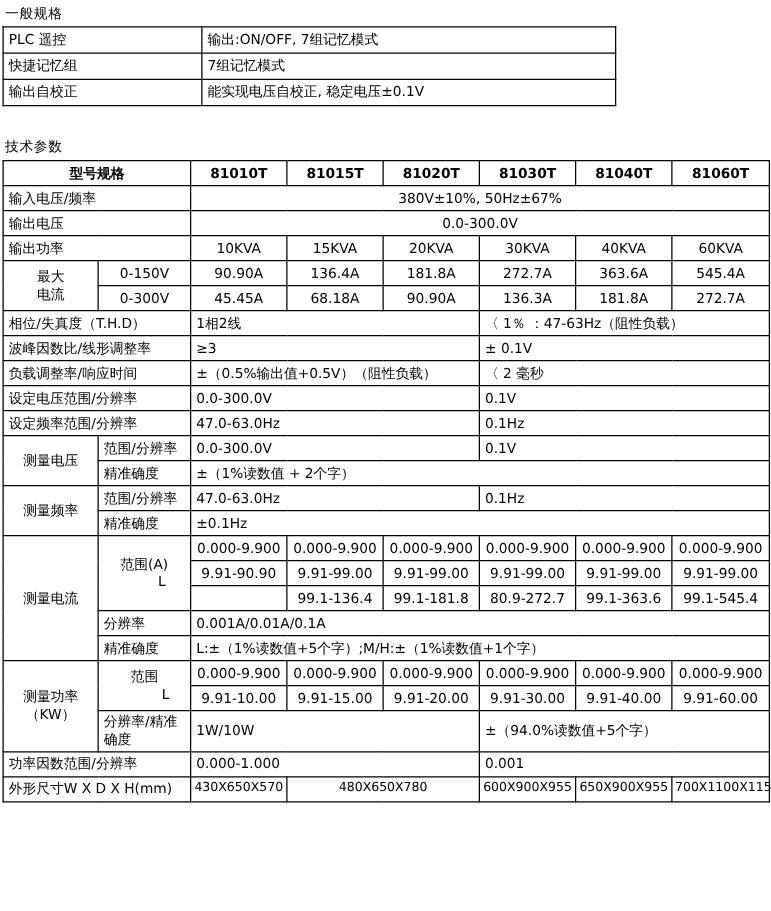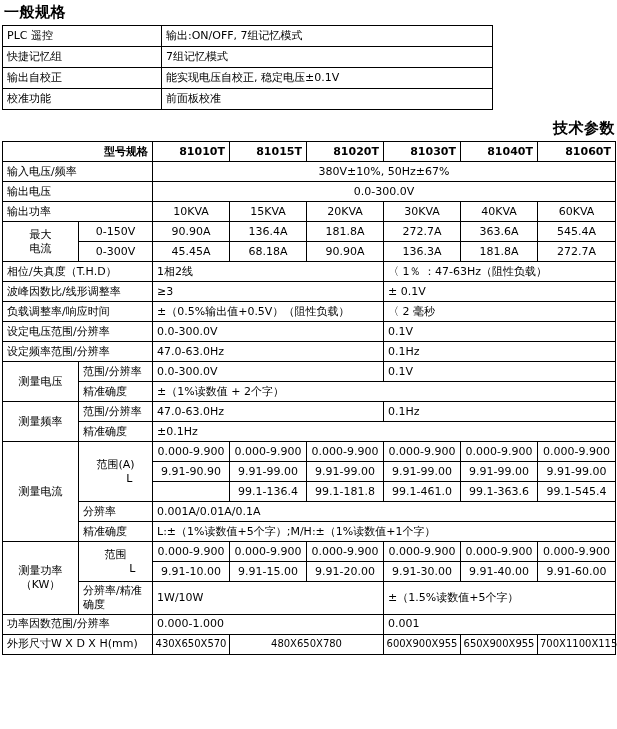--- a/index.html
+++ b/index.html
@@ -14,22 +14,22 @@
     font-size: 11px;
     color: #000;
     overflow: hidden;
   }
   .page {
     width: 617px;
     box-sizing: border-box;
     padding: 0;
   }
   .section-title {
-    font-weight: bold;
-    font-size: 15px;
+    font-weight: normal;
+    font-size: 11px;
     padding: 3px 2px 3px 4px;
     letter-spacing: 0.5px;
   }
   table {
     border-collapse: collapse;
     width: 491px;
     margin-left: 2px;
     table-layout: fixed;
   }
   table td {
@@ -38,21 +38,21 @@
     font-size: 11px;
     line-height: 1.25;
     vertical-align: middle;
     height: 16px;
   }
   .gen td.label {
     width: 150px;
   }
   .hdr {
     font-weight: bold;
-    text-align: right;
+    text-align: center;
   }
   .ctr { text-align: center; }
   .vmid { text-align: center; vertical-align: middle; }
   .tight { padding-left: 2px; padding-right: 2px; text-align: center; }
   .spec td { height: 15px; }
   .small { font-size: 10px; }
 </style>
 </head>
 <body>
 
@@ -67,28 +67,24 @@
         <td>输出:ON/OFF, 7组记忆模式</td>
       </tr>
       <tr>
         <td class="label">快捷记忆组</td>
         <td>7组记忆模式</td>
       </tr>
       <tr>
         <td class="label">输出自校正</td>
         <td>能实现电压自校正, 稳定电压±0.1V</td>
       </tr>
-      <tr>
-        <td class="label">校准功能</td>
-        <td>前面板校准</td>
-      </tr>
     </tbody>
   </table>
 
-  <div class="section-title" style="margin-top:6px;text-align:right;">技术参数</div>
+  <div class="section-title" style="margin-top:22px;">技术参数</div>
 
   <table class="spec">
     <colgroup>
       <col style="width:76px">
       <col style="width:74px">
       <col style="width:77px">
       <col style="width:77px">
       <col style="width:77px">
       <col style="width:77px">
       <col style="width:77px">
@@ -219,21 +215,21 @@
         <td class="ctr tight">9.91-99.00</td>
         <td class="ctr tight">9.91-99.00</td>
         <td class="ctr tight">9.91-99.00</td>
         <td class="ctr tight">9.91-99.00</td>
         <td class="ctr tight">9.91-99.00</td>
       </tr>
       <tr>
         <td class="ctr tight"></td>
         <td class="ctr tight">99.1-136.4</td>
         <td class="ctr tight">99.1-181.8</td>
-        <td class="ctr tight">99.1-461.0</td>
+        <td class="ctr tight">80.9-272.7</td>
         <td class="ctr tight">99.1-363.6</td>
         <td class="ctr tight">99.1-545.4</td>
       </tr>
       <tr>
         <td>分辨率</td>
         <td colspan="6">0.001A/0.01A/0.1A</td>
       </tr>
       <tr>
         <td>精准确度</td>
         <td colspan="6">L:±（1%读数值+5个字）;M/H:±（1%读数值+1个字）</td>
@@ -259,21 +255,21 @@
         <td class="ctr tight">9.91-10.00</td>
         <td class="ctr tight">9.91-15.00</td>
         <td class="ctr tight">9.91-20.00</td>
         <td class="ctr tight">9.91-30.00</td>
         <td class="ctr tight">9.91-40.00</td>
         <td class="ctr tight">9.91-60.00</td>
       </tr>
       <tr>
         <td>分辨率/精准确度</td>
         <td colspan="3">1W/10W</td>
-        <td colspan="3">±（1.5%读数值+5个字）</td>
+        <td colspan="3">±（94.0%读数值+5个字）</td>
       </tr>
 
       <tr>
         <td colspan="2">功率因数范围/分辨率</td>
         <td colspan="3">0.000-1.000</td>
         <td colspan="3">0.001</td>
       </tr>
 
       <tr>
         <td colspan="2">外形尺寸W X D X H(mm)</td>

